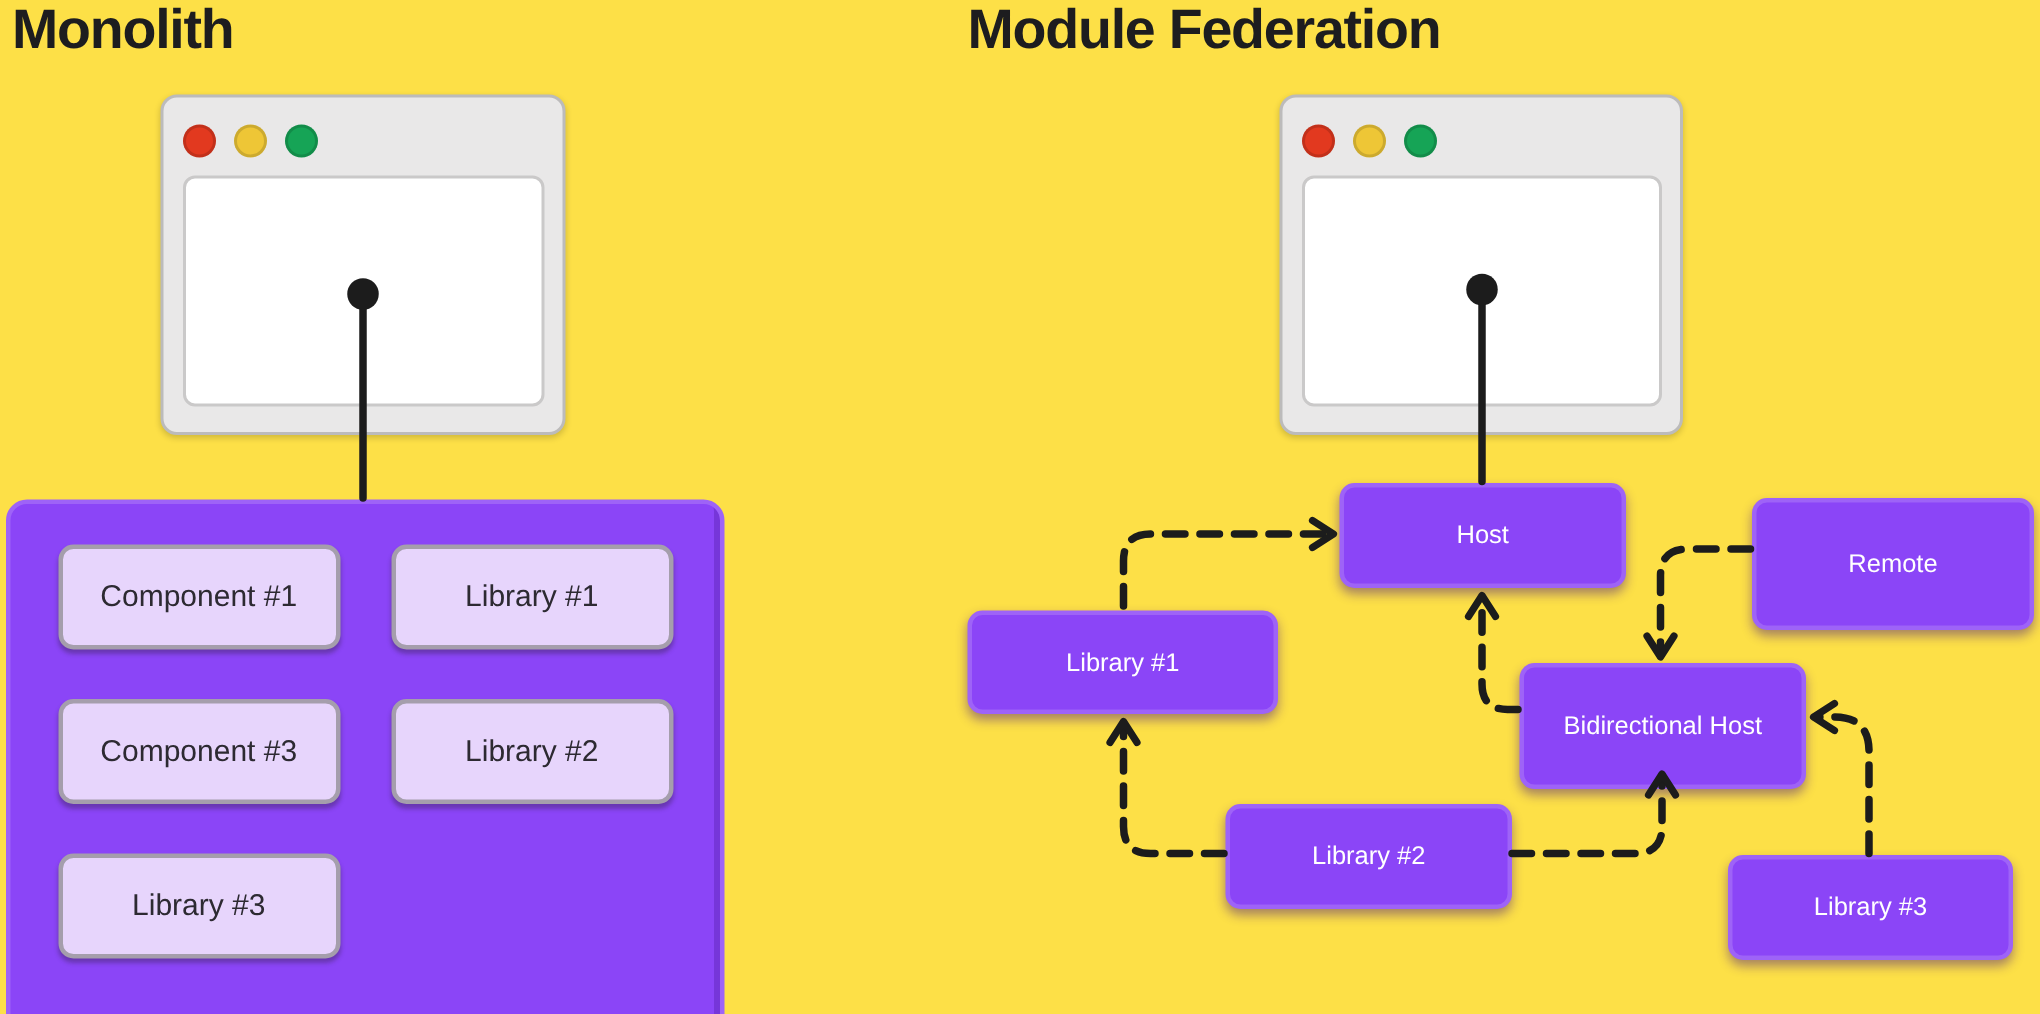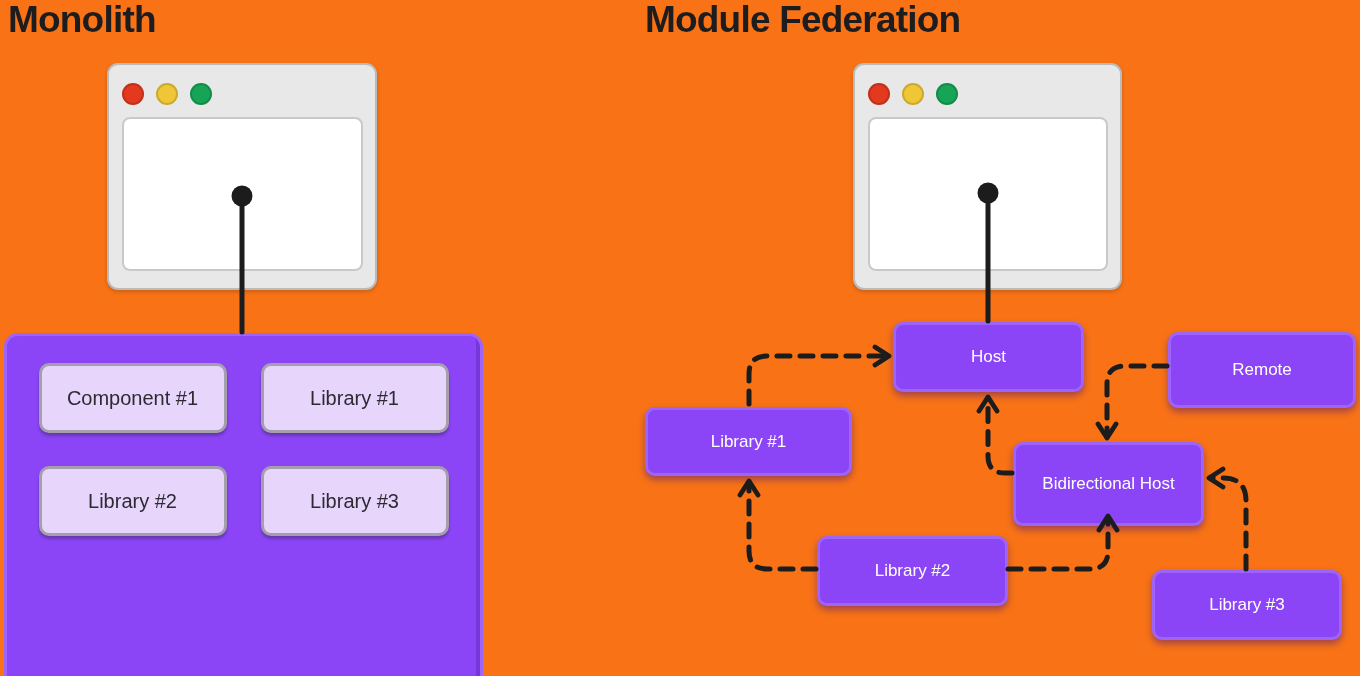--- a/index.html
+++ b/index.html
@@ -1,17 +1,17 @@
 <!DOCTYPE html>
 <html style="--purple: #8b45f7; --purple-border: #9e63f7; --purple-dark: #6f2fd0; --module-bg: #e7d5fc; --module-border: #a59eac; --text-dark: #2d2a32; --title: #1d1d1f; --line: #1c1c1c; --chrome: #e9e8e8; --chrome-border: #bcbbbb; --viewport-border: #cac9c9; --red: #e2391f; --yellow: #eec636; --green: #16a456;"><head>
 <meta charset="utf-8">
 <style>
   html,body{margin:0;padding:0;background:#ffffff;}
   .canvas{
-    position:relative;width:1360px;height:676px;overflow:hidden;background:#f97316;
+    position:relative;width:1360px;height:676px;overflow:hidden;background:#fde047;
     font-family:"Liberation Sans","DejaVu Sans",sans-serif;
   }
   .title{
     position:absolute;margin:0;font-size:37px;font-weight:700;letter-spacing:-0.8px;
     color:var(--title,#1d1d1f);line-height:1.1;
   }
   .title.left{left:8px;top:0px;}
   .title.right{left:645px;top:0px;text-align:center;}
 
   
@@ -85,26 +85,27 @@
       <span class="dot red"></span>
       <span class="dot yellow"></span>
       <span class="dot green"></span>
     </div>
     <div class="viewport"></div>
   </div>
 
   <div class="monolith-box">
     <div class="module">Component #1</div>
     <div class="module">Library #1</div>
+    <div class="module">Component #3</div>
     <div class="module">Library #2</div>
     <div class="module">Library #3</div>
   </div>
 
   <div class="pnode" style="left:893px;top:322px;width:191px;height:70px;">Host</div>
-  <div class="pnode" style="left:1168px;top:332px;width:188px;height:76px;">Remote</div>
+  <div class="pnode" style="left:1168px;top:332px;width:188px;height:88px;">Remote</div>
   <div class="pnode" style="left:645px;top:407px;width:207px;height:69px;">Library #1</div>
   <div class="pnode" style="left:1013px;top:442px;width:191px;height:84px;">Bidirectional Host</div>
   <div class="pnode" style="left:817px;top:536px;width:191px;height:70px;">Library #2</div>
   <div class="pnode" style="left:1152px;top:570px;width:190px;height:70px;">Library #3</div>
 
   <svg class="overlay" viewBox="0 0 1360 676">
     <defs>
       <marker id="chev" viewBox="0 0 12 12" refX="9" refY="6" markerWidth="24" markerHeight="24" orient="auto" markerUnits="userSpaceOnUse">
         <path d="M2.5,1.5 L9.5,6 L2.5,10.5" fill="none" stroke="#1c1c1c" stroke-width="2.4" stroke-linecap="round" stroke-linejoin="round"></path>
       </marker>

